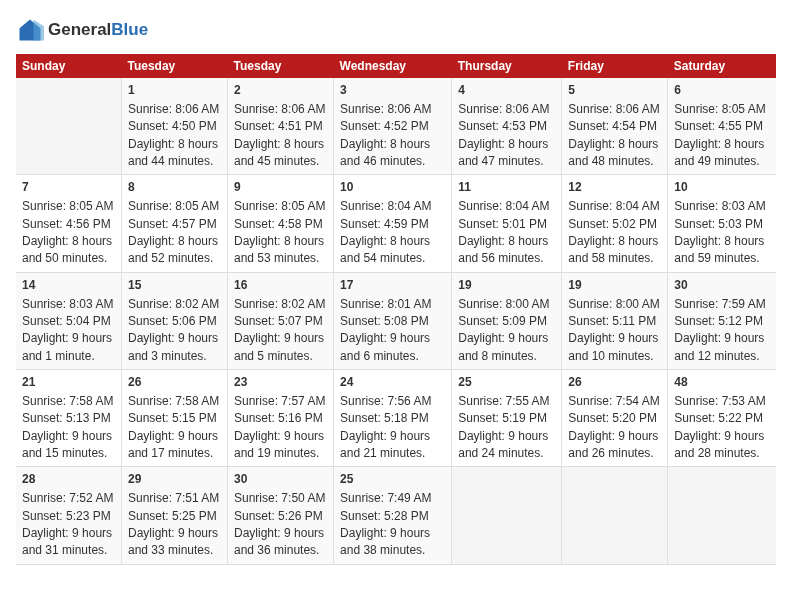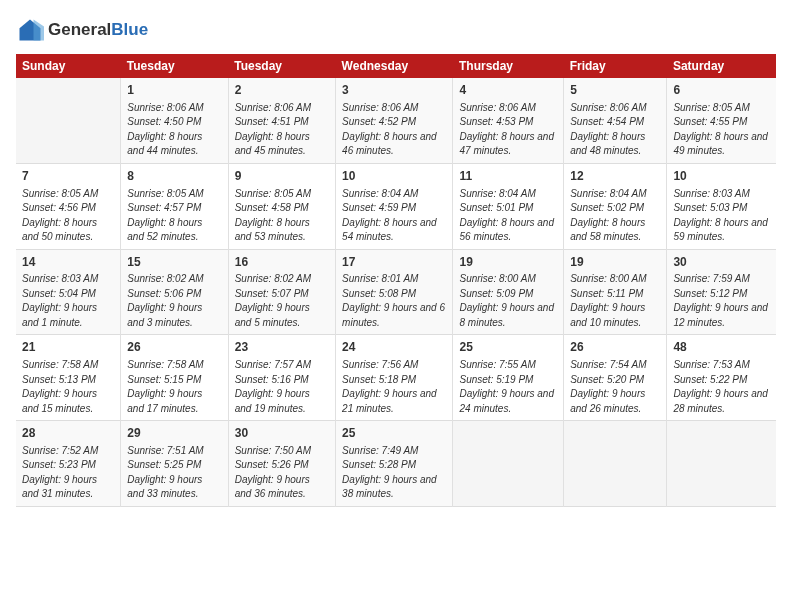--- a/index.html
+++ b/index.html
@@ -78,24 +78,23 @@
     td:last-child {
       border-right: none;
     }
     .day-num {
       font-weight: bold;
       font-size: 12px;
       display: block;
       margin-bottom: 2px;
     }
     .day-info {
-      font-size: 10px;
+      font-size: 12px;
       color: #333;
       line-height: 1.45;
-      font-style: italic;
     }
     .empty-cell {
       background: #f5f5f5;
     }
   </style>
 </head>
 <body>
 
 <div class="container">
   <div class="header">

